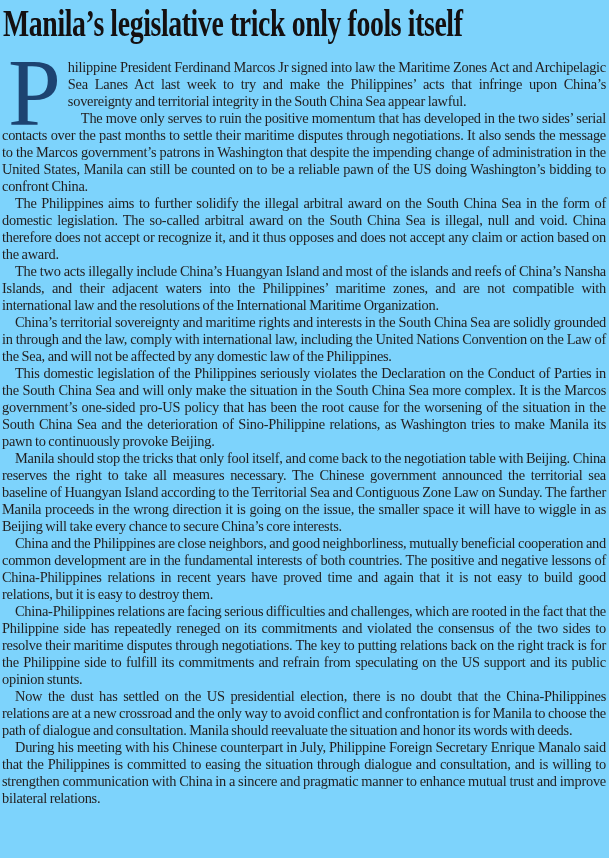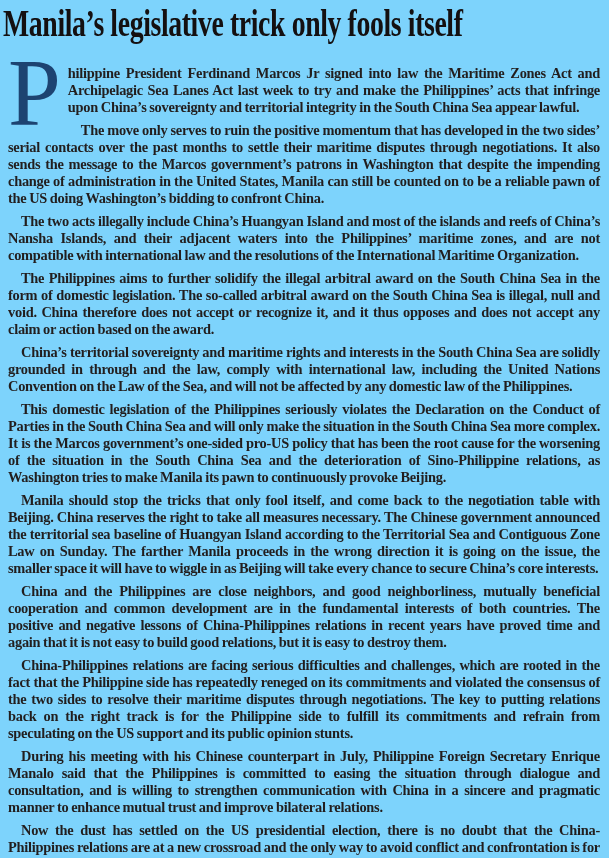--- a/index.html
+++ b/index.html
@@ -44,40 +44,39 @@
     height: 68px;
     line-height: 68px;
     font-size: 95px;
     font-weight: 400;
     letter-spacing: 0;
     padding: 0 7px 0 6px;
     color: #1d4371;
     font-family: "Liberation Serif", serif;
   }
   .para {
-    margin: 6px;
+    margin: 0;
     padding: 0;
-    font-weight: bold;
   }
   .para.indent {
     text-indent: 13px;
   }
 </style>
 </head>
 <body>
 
 <div class="page">
   <h1 class="headline" style="color: rgb(20, 16, 17);">Manila’s legislative trick only fools itself</h1>
   <div class="article-body" style="color: rgb(34, 30, 30);">
       <span class="dropcap" style="color: rgb(29, 67, 113);">P</span>
       <p class="para">hilippine President Ferdinand Marcos Jr signed into law the Maritime Zones Act and Archipelagic Sea Lanes Act last week to try and make the Philippines’ acts that infringe upon China’s sovereignty and territorial integrity in the South China Sea appear lawful.</p>
       <p class="para indent">The move only serves to ruin the positive momentum that has developed in the two sides’ serial contacts over the past months to settle their maritime disputes through negotiations. It also sends the message to the Marcos government’s patrons in Washington that despite the impending change of administration in the United States, Manila can still be counted on to be a reliable pawn of the US doing Washington’s bidding to confront China.</p>
+      <p class="para indent">The Philippines aims to further solidify the illegal arbitral award on the South China Sea in the form of domestic legislation. The so-called arbitral award on the South China Sea is illegal, null and void. China therefore does not accept or recognize it, and it thus opposes and does not accept any claim or action based on the award.</p>
       <p class="para indent">The two acts illegally include China’s Huangyan Island and most of the islands and reefs of China’s Nansha Islands, and their adjacent waters into the Philippines’ maritime zones, and are not compatible with international law and the resolutions of the International Maritime Organization.</p>
-      <p class="para indent">The Philippines aims to further solidify the illegal arbitral award on the South China Sea in the form of domestic legislation. The so-called arbitral award on the South China Sea is illegal, null and void. China therefore does not accept or recognize it, and it thus opposes and does not accept any claim or action based on the award.</p>
       <p class="para indent">China’s territorial sovereignty and maritime rights and interests in the South China Sea are solidly grounded in through and the law, comply with international law, including the United Nations Convention on the Law of the Sea, and will not be affected by any domestic law of the Philippines.</p>
       <p class="para indent">This domestic legislation of the Philippines seriously violates the Declaration on the Conduct of Parties in the South China Sea and will only make the situation in the South China Sea more complex. It is the Marcos government’s one-sided pro-US policy that has been the root cause for the worsening of the situation in the South China Sea and the deterioration of Sino-Philippine relations, as Washington tries to make Manila its pawn to continuously provoke Beijing.</p>
       <p class="para indent">Manila should stop the tricks that only fool itself, and come back to the negotiation table with Beijing. China reserves the right to take all measures necessary. The Chinese government announced the territorial sea baseline of Huangyan Island according to the Territorial Sea and Contiguous Zone Law on Sunday. The farther Manila proceeds in the wrong direction it is going on the issue, the smaller space it will have to wiggle in as Beijing will take every chance to secure China’s core interests.</p>
       <p class="para indent">China and the Philippines are close neighbors, and good neighborliness, mutually beneficial cooperation and common development are in the fundamental interests of both countries. The positive and negative lessons of China-Philippines relations in recent years have proved time and again that it is not easy to build good relations, but it is easy to destroy them.</p>
       <p class="para indent">China-Philippines relations are facing serious difficulties and challenges, which are rooted in the fact that the Philippine side has repeatedly reneged on its commitments and violated the consensus of the two sides to resolve their maritime disputes through negotiations. The key to putting relations back on the right track is for the Philippine side to fulfill its commitments and refrain from speculating on the US support and its public opinion stunts.</p>
+      <p class="para indent">Now the dust has settled on the US presidential election, there is no doubt that the China-Philippines relations are at a new crossroad and the only way to avoid conflict and confrontation is for Manila to choose the path of dialogue and consultation. Manila should reevaluate the situation and honor its words with deeds.</p>
       <p class="para indent">During his meeting with his Chinese counterpart in July, Philippine Foreign Secretary Enrique Manalo said that the Philippines is committed to easing the situation through dialogue and consultation, and is willing to strengthen communication with China in a sincere and pragmatic manner to enhance mutual trust and improve bilateral relations.</p>
-      <p class="para indent">Now the dust has settled on the US presidential election, there is no doubt that the China-Philippines relations are at a new crossroad and the only way to avoid conflict and confrontation is for Manila to choose the path of dialogue and consultation. Manila should reevaluate the situation and honor its words with deeds.</p>
     </div>
 </div>
 
 </body></html>

